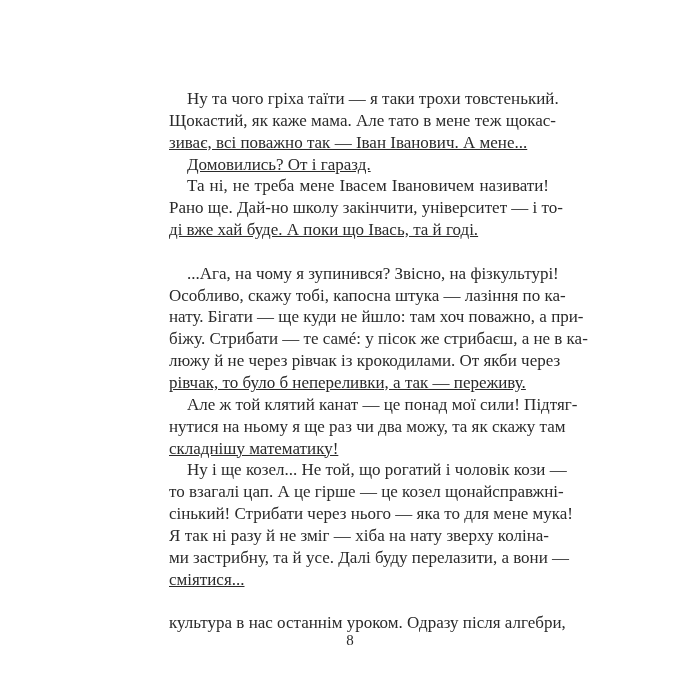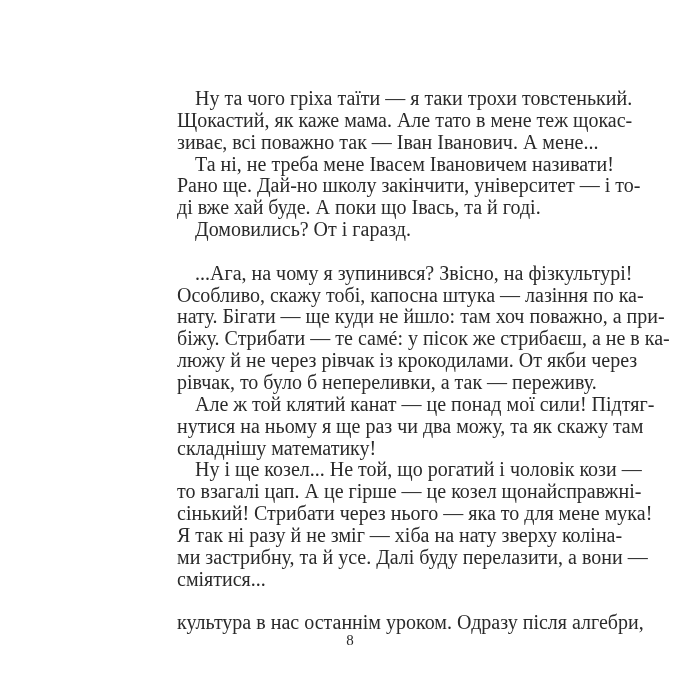--- a/index.html
+++ b/index.html
@@ -1,46 +1,46 @@
 <!DOCTYPE html>
 <html><head>
 <meta charset="utf-8">
 <style>
   html, body { margin: 0; padding: 0; background: #ffffff; }
   body { width: 700px; height: 700px; position: relative; overflow: hidden; }
   .page {
-    position: absolute; left: 177px; top: 88px; width: 380px;
+    position: absolute; left: 169px; top: 88px; width: 380px;
     font-family: "Liberation Serif", "DejaVu Serif", serif;
-    font-size: 20px; line-height: 21.85px; color: #2a2a2a;
+    font-size: 17px; line-height: 21.85px; color: #2a2a2a;
   }
   .line { display: block; white-space: nowrap; text-align: justify; text-align-last: justify; height: 21.85px; }
   .line.indent { padding-left: 18px; }
-  .line.last { text-align-last: left; }
+  .line.last { text-align-last: left; text-decoration: underline; }
   .gap { height: 21.85px; }
   .page-number {
     position: absolute; left: 0; width: 700px; top: 632px; text-align: center;
     font-family: "Liberation Serif", "DejaVu Serif", serif; font-size: 15px; color: #2a2a2a;
   }
 </style>
 </head>
 <body>
 
 <div class="page" id="page-body">
     <div>
       <span class="line indent">Ну та чого гріха таїти — я таки трохи товстенький.</span>
       <span class="line">Щокастий, як каже мама. Але тато в мене теж щокас-</span>
       <span class="line last">зиває, всі поважно так — Іван Іванович. А мене...</span>
     </div>
     <div>
+      <span class="line indent last">Домовились? От і гаразд.</span>
+    </div>
+    <div>
       <span class="line indent">Та ні, не треба мене Івасем Івановичем називати!</span>
       <span class="line">Рано ще. Дай-но школу закінчити, університет — і то-</span>
       <span class="line last">ді вже хай буде. А поки що Івась, та й годі.</span>
-    </div>
-    <div>
-      <span class="line indent last">Домовились? От і гаразд.</span>
     </div>
     <div class="gap"></div>
     <div>
       <span class="line indent">...Ага, на чому я зупинився? Звісно, на фізкультурі!</span>
       <span class="line">Особливо, скажу тобі, капосна штука — лазіння по ка-</span>
       <span class="line">нату. Бігати — ще куди не йшло: там хоч поважно, а при-</span>
       <span class="line">біжу. Стрибати — те самé: у пісок же стрибаєш, а не в ка-</span>
       <span class="line">люжу й не через рівчак із крокодилами. От якби через</span>
       <span class="line last">рівчак, то було б непереливки, а так — переживу.</span>
     </div>

